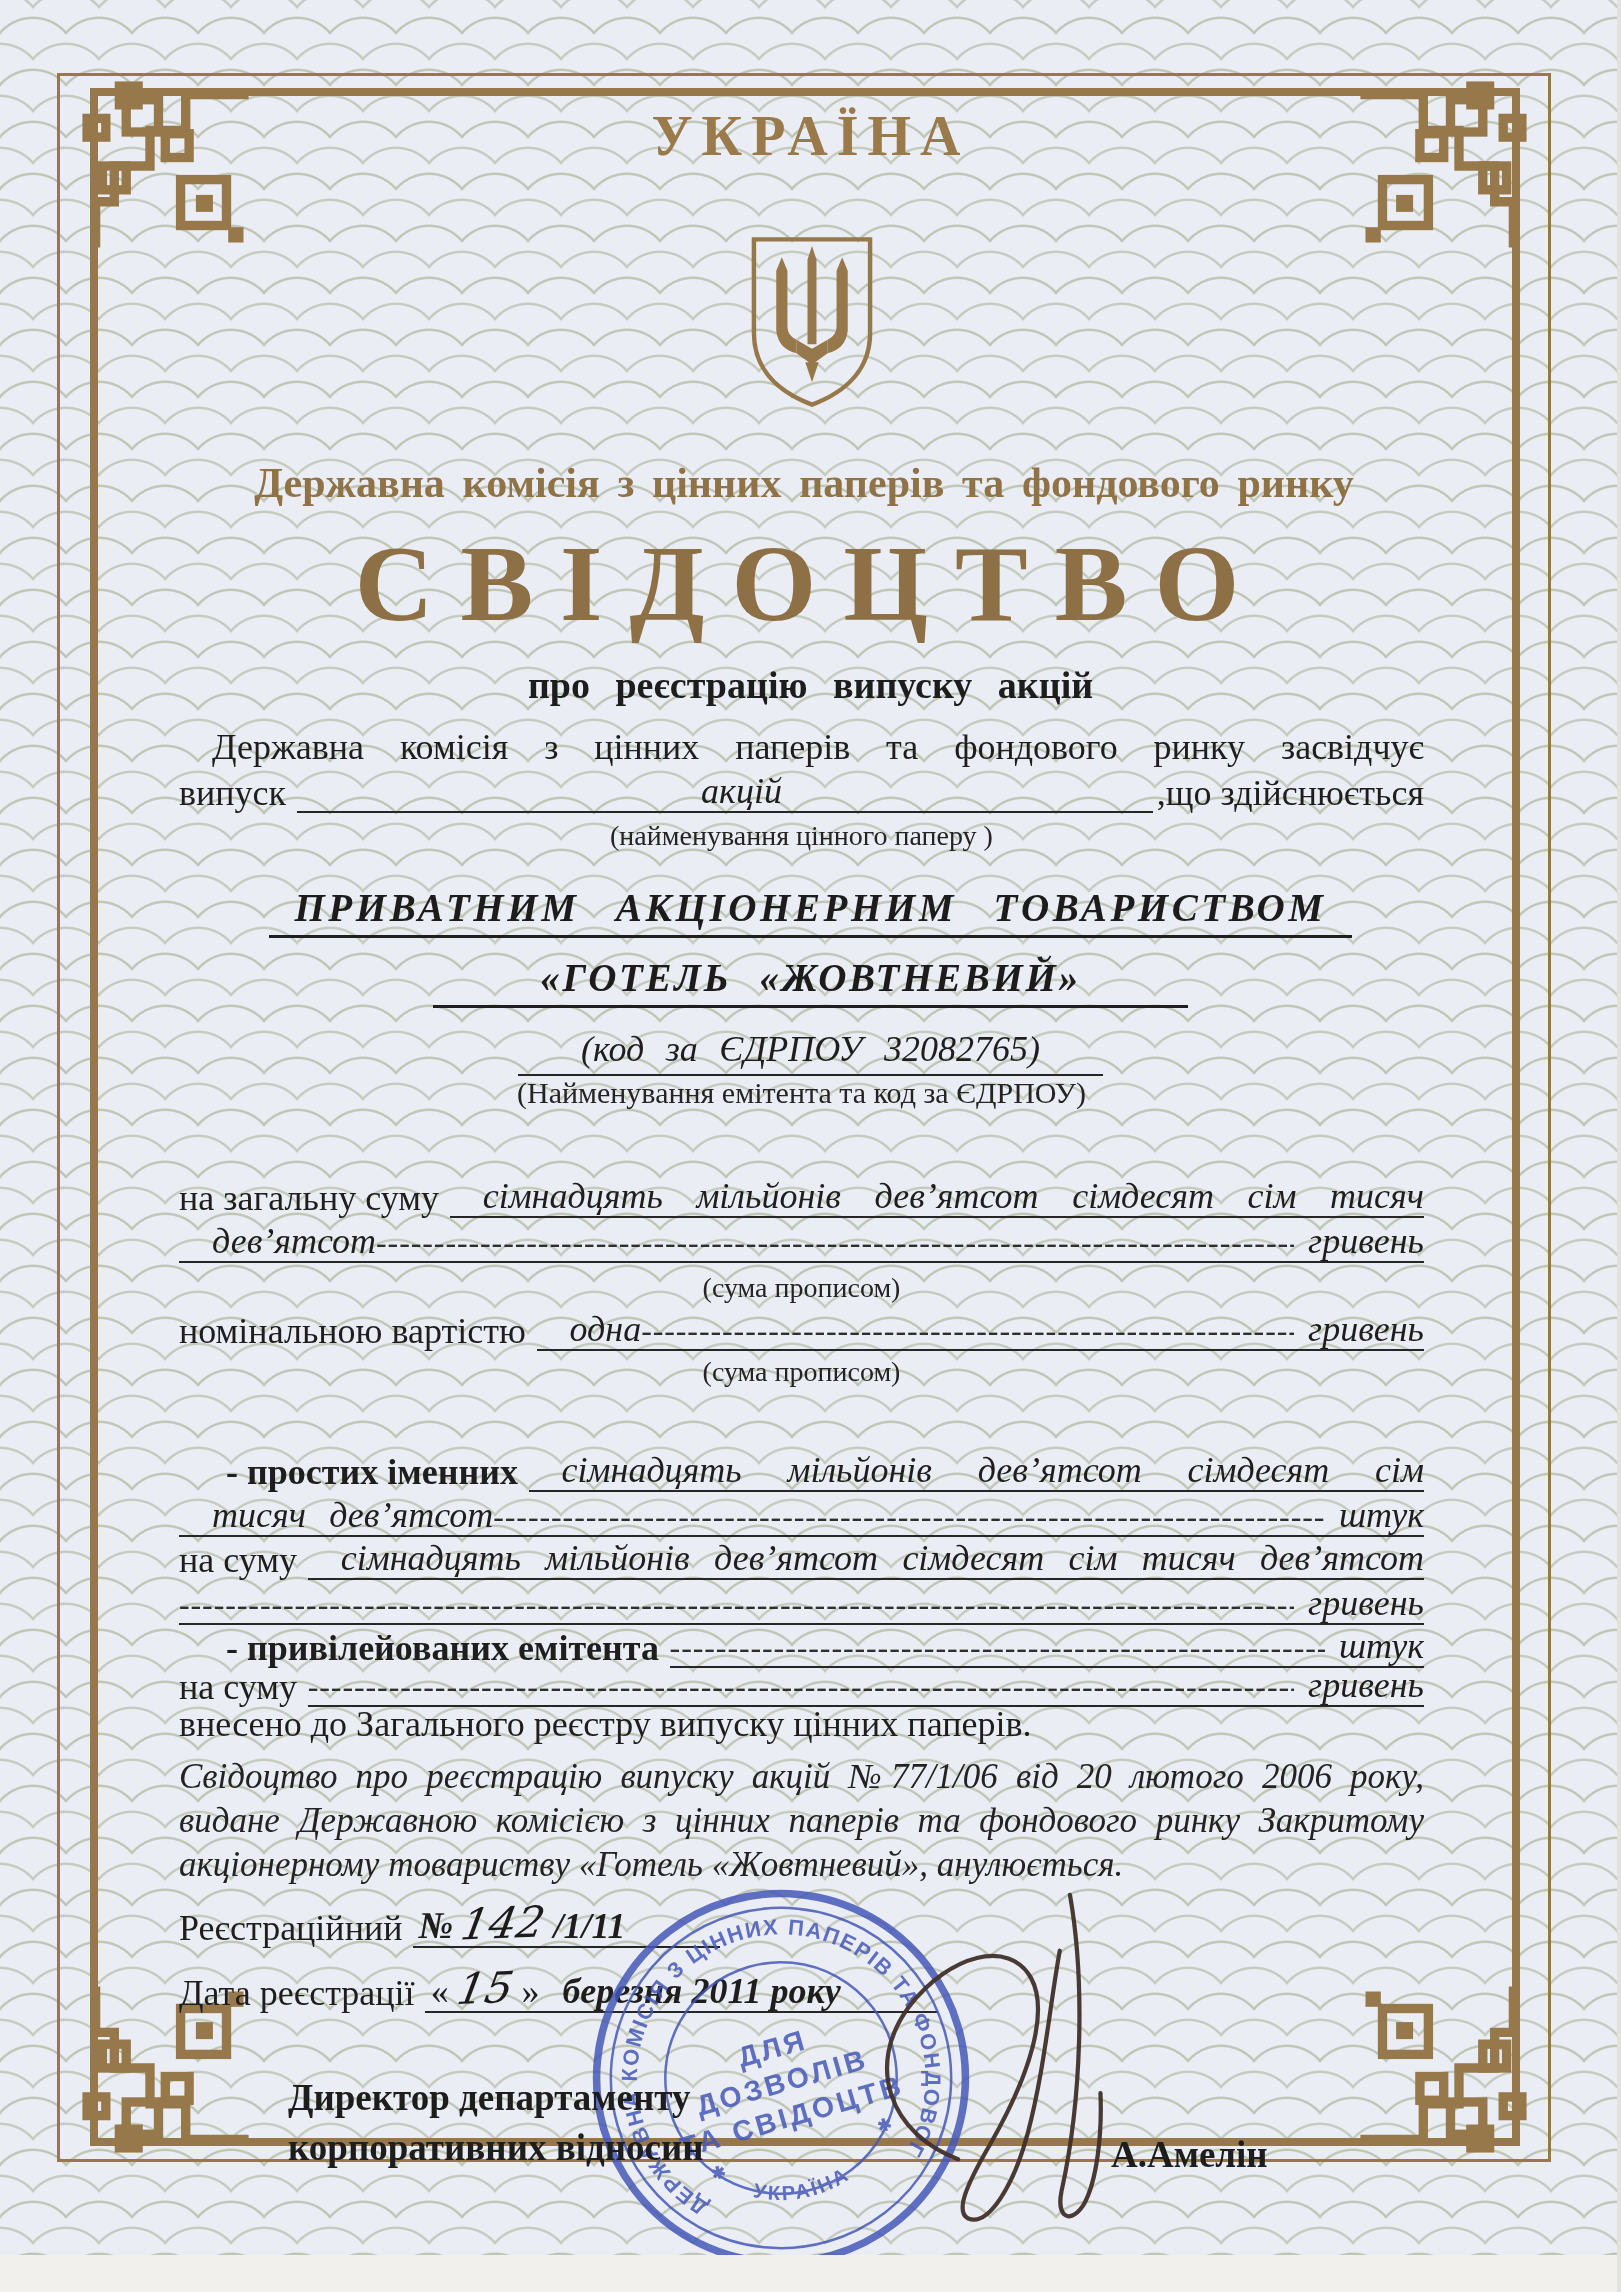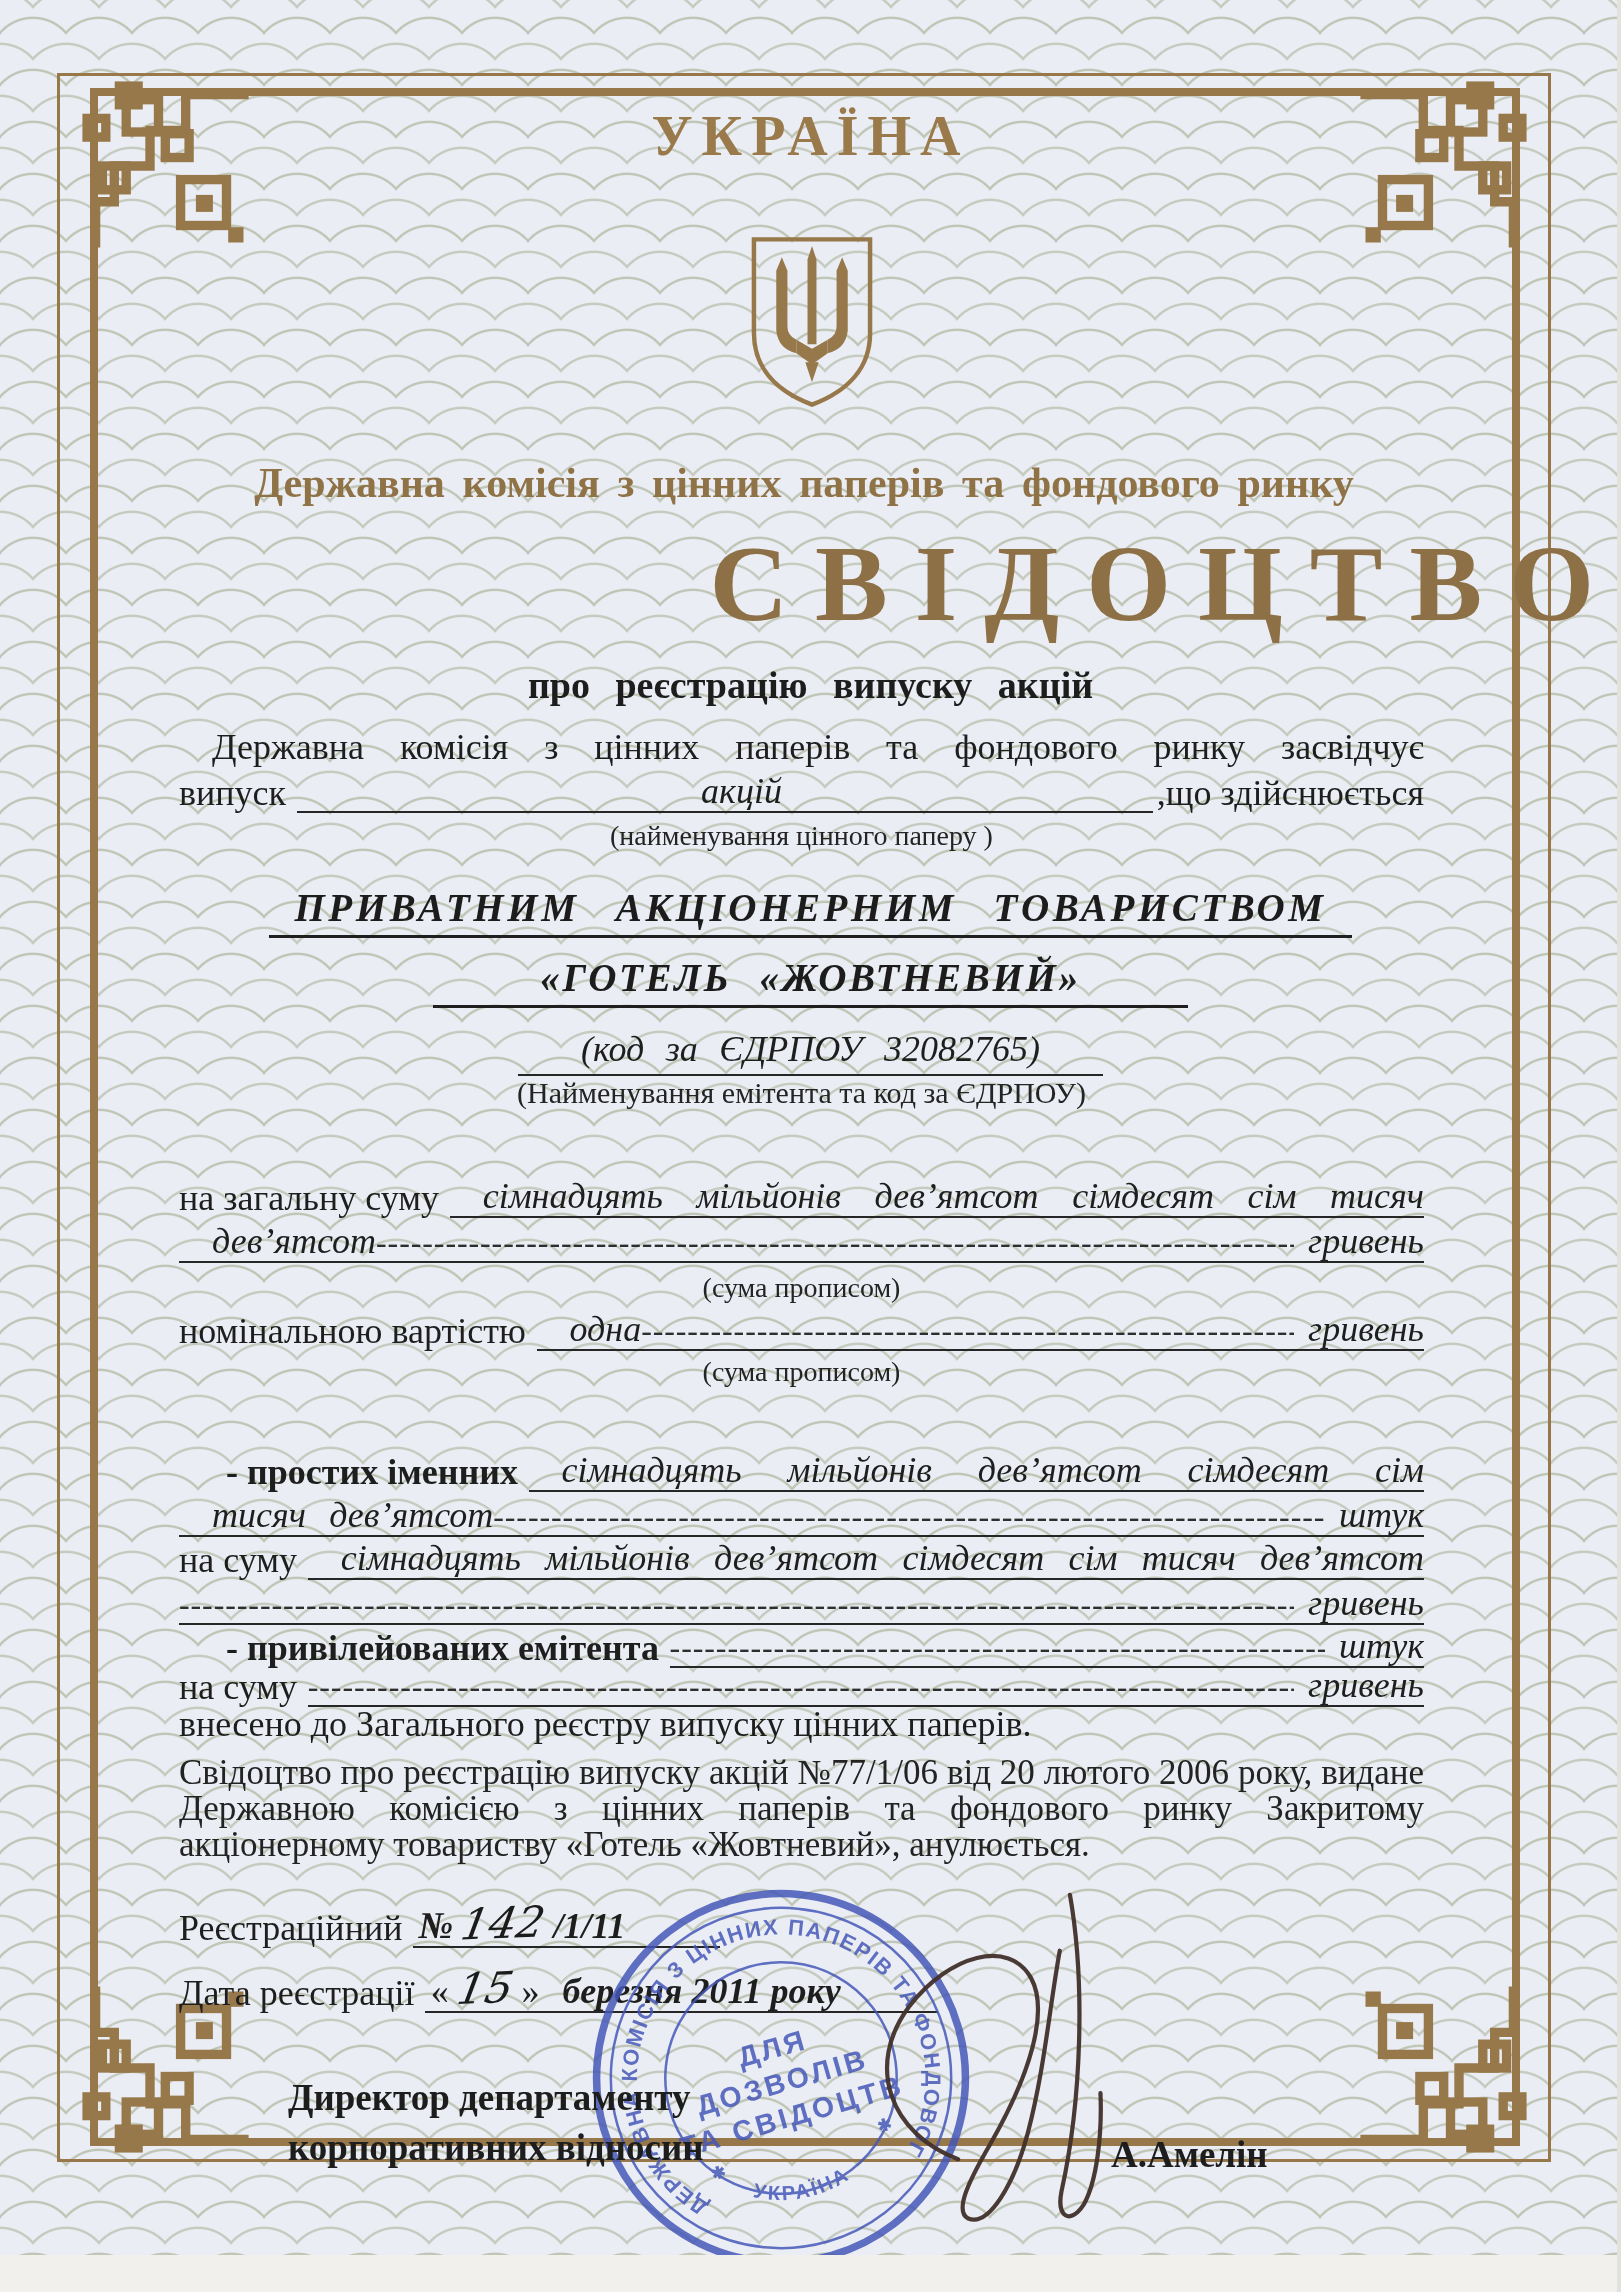--- a/index.html
+++ b/index.html
@@ -31,21 +31,21 @@
     position:absolute;left:0;width:1621px;top:104px;text-align:center;
     font-size:56px;font-weight:bold;letter-spacing:9px;color:#9a7a4b;
   }
   .emblem{position:absolute;left:745px;top:229px;width:134px;height:186px;}
   .emblem svg{width:100%;height:100%;display:block;}
   .commission{
     position:absolute;left:107px;right:116px;top:459px;text-align:center;
     font-size:42px;font-weight:bold;color:#8f7347;word-spacing:7.2px;
   }
   .doctitle{
-    position:absolute;left:0;width:1621px;top:521px;text-align:right;
+    position:absolute;left:0;width:1621px;top:521px;text-align:center;
     font-size:109px;font-weight:bold;letter-spacing:27px;color:#8d7045;
   }
   .subtitle{
     position:absolute;left:0;width:1621px;top:663px;text-align:center;
     font-size:38px;font-weight:bold;color:#1d1d1d;word-spacing:16px;
   }
 
   .row{
     position:absolute;left:179px;right:193px;height:43px;
     display:flex;align-items:flex-end;
@@ -68,21 +68,21 @@
     font-size:28px;color:#242424;
   }
   .center-row{position:absolute;left:0;width:1621px;display:flex;justify-content:center;}
   .u-thick{border-bottom:3.6px solid #1f1f1f;}
   .issuer-type{font-size:39px;font-weight:bold;font-style:italic;letter-spacing:3.6px;word-spacing:23px;padding:0 25px 5.4px 25px;color:#1c1c1c;text-align:center;}
   .issuer-name{font-size:39px;font-weight:bold;font-style:italic;letter-spacing:2.7px;word-spacing:16px;padding:0 107px 5.4px 107px;color:#1c1c1c;}
   .code-line{font-size:36px;font-style:italic;word-spacing:12.5px;border-bottom:2.7px solid #262626;padding:0 63px 3.6px 63px;color:#1e1e1e;}
   .plain{position:absolute;left:179px;right:193px;font-size:36px;color:#1e1e1e;}
   .annul{
     position:absolute;left:179px;right:193px;top:1755px;
-    font-size:35px;line-height:36px;color:#232323;
+    font-size:35px;font-style:italic;line-height:44px;color:#232323;
     text-align:justify;
   }
   .hand{
     font-family:"DejaVu Serif",serif;font-style:italic;font-size:43px;
     display:inline-block;transform:skewX(-12deg) rotate(-2deg);
     padding:0 9px;color:#1b1b1b;
   }
   .bi{font-weight:bold;font-style:italic;}
   .reg-group{display:flex;align-items:flex-end;border-bottom:2.7px solid #262626;padding:0 5.4px;}
   .director{position:absolute;left:288px;font-size:37px;font-weight:bold;color:#1d1d1d;}

